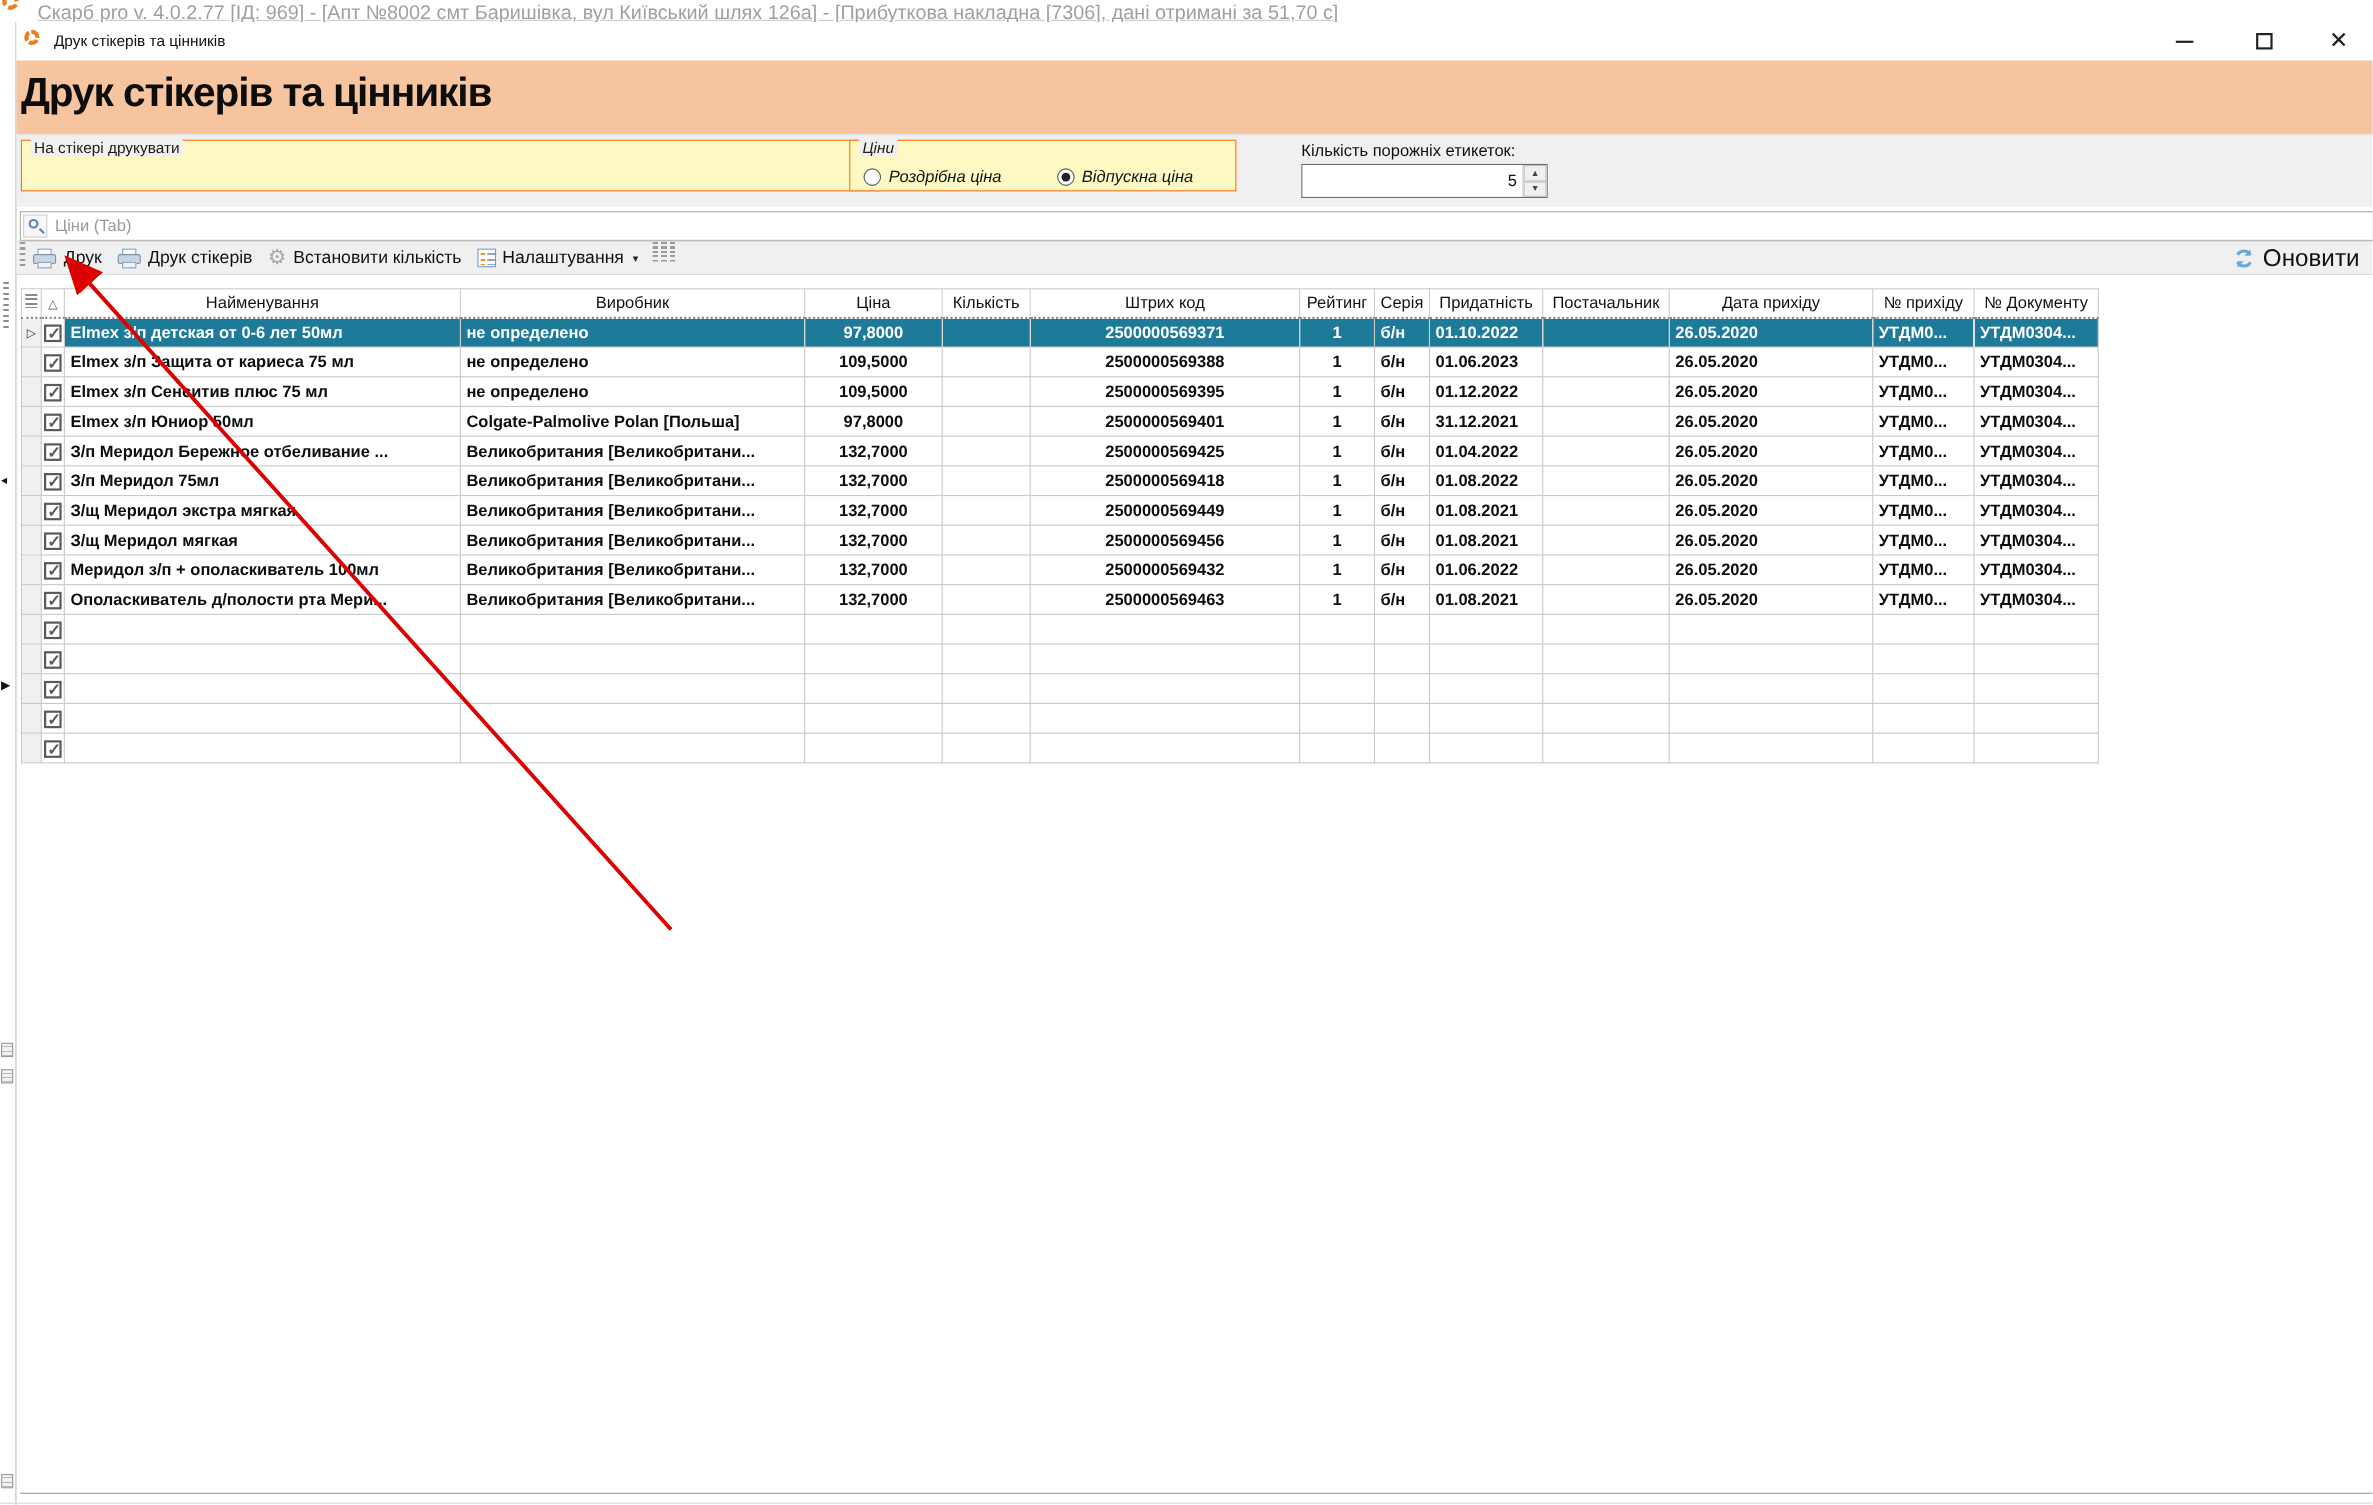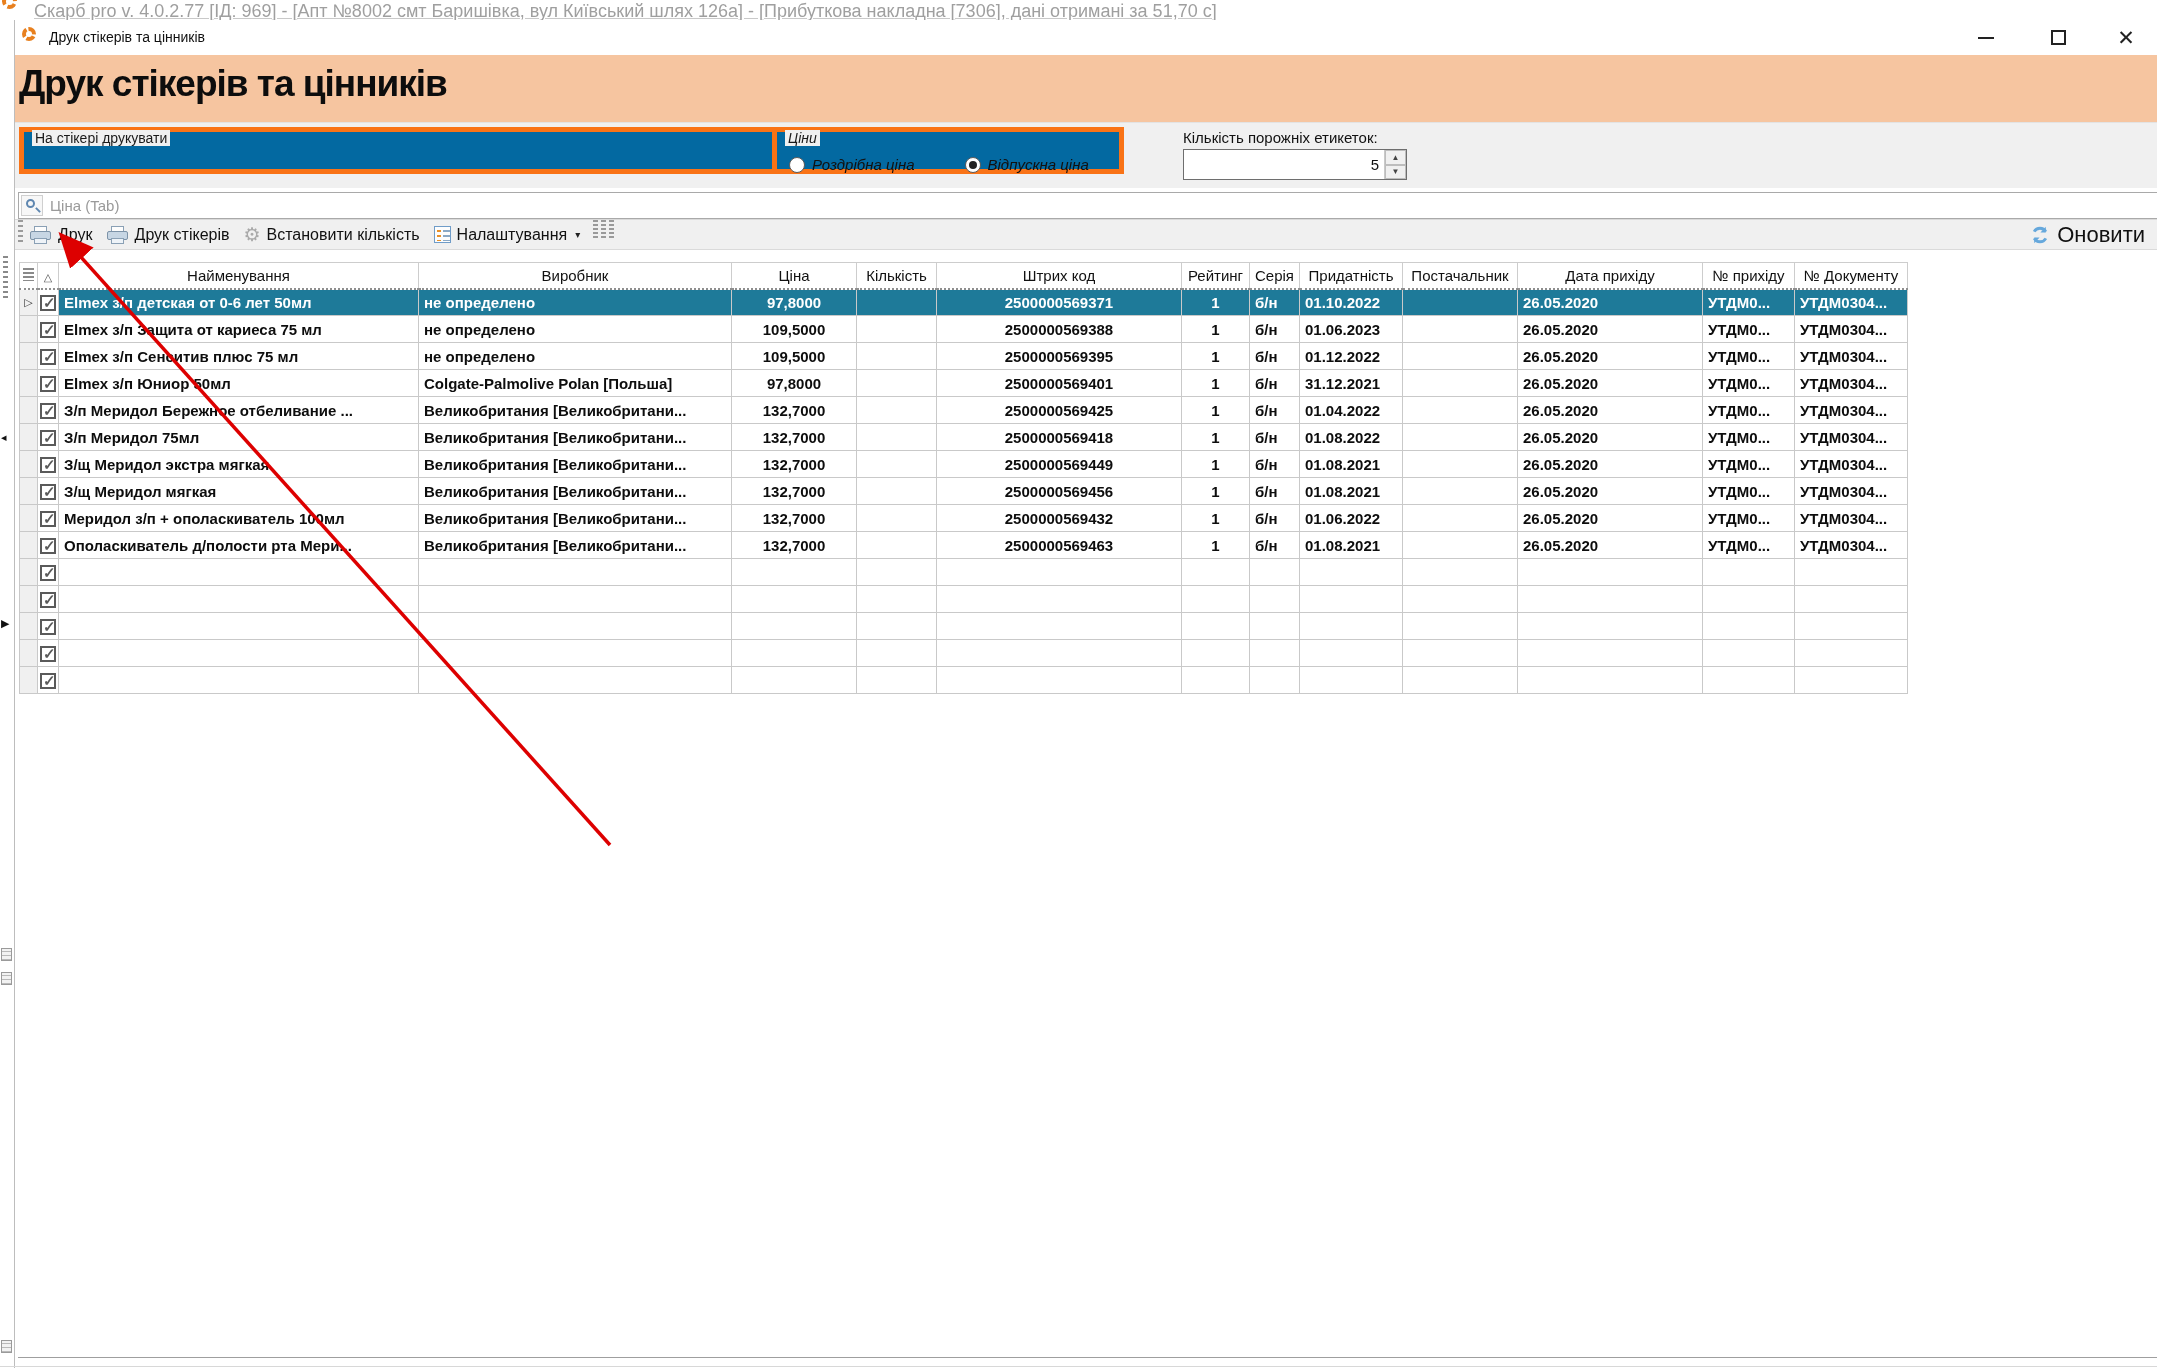--- a/index.html
+++ b/index.html
@@ -26,21 +26,21 @@
   .wb-min { right:142px; } .wb-max { right:70px; } .wb-close { right:2px; }
   .glyph-min { width:16px; height:0; border-top:2px solid #222; display:block; }
   .glyph-max { width:15px; height:15px; border:2px solid #222; display:block; }
   .glyph-close { font-size:21px; color:#222; line-height:1; font-weight:400; }
 
   .page-header { position:absolute; left:0; top:35px; width:100%; height:67px; background:#f6c5a0; }
   .page-header h1 { font-size:37px; font-weight:bold; color:#0d0d0d; padding:8px 0 0 4px; letter-spacing:-1px; }
 
   
   .controls { position:absolute; left:0; top:102px; width:100%; height:66px; background:#f0f0f0; border-top:1px solid #e3e3e3; }
-  .groupbox { position:absolute; top:4px; height:47px; border:5px solid #f97316; background:#0369a1; }
+  .groupbox { position:absolute; top:4px; height:47px; border:1px solid #f97316; background:#fef9c3; }
   .groupbox .gb-label { position:absolute; left:8px; top:-2px; font-size:14px; color:#1a1a1a; background:#f0f0f0; padding:0 3px; }
   .gb-options { position:absolute; left:0; top:24px; width:100%; display:flex; }
   .radio-item { display:flex; align-items:center; gap:7px; font-size:15px; color:#111; }
   .radio-circle { width:16px; height:16px; border:1px solid #5a5a5a; border-radius:50%; background:#fff; position:relative; flex:0 0 auto; }
   .radio-item.checked .radio-circle::after { content:""; position:absolute; left:3px; top:3px; width:8px; height:8px; border-radius:50%; background:#222; }
   .spin-label { position:absolute; left:1168px; top:6px; font-size:15px; color:#111; }
   .spinbox { position:absolute; left:1168px; top:26px; width:224px; height:31px; border:1px solid #6e6e6e; background:#fff; display:flex; }
   .spin-value { flex:1; text-align:right; font-size:15px; color:#111; padding:6px 5px 0 0; }
   .spin-btns { width:22px; display:flex; flex-direction:column; border-left:1px solid #c9c9c9; }
   .spin-btn { flex:1; background:#f0f0f0; border:1px solid #bdbdbd; display:flex; align-items:center; justify-content:center; font-size:8px; color:#444; }
@@ -168,21 +168,21 @@
             </span>
         </span>
       </div>
     </div>
 
     <div class="searchbar">
       <span class="search-icon-box">
         <span class="mag-circle"></span>
           <span class="mag-handle"></span>
       </span>
-      <span class="search-placeholder">Ціна (Tab)</span>
+      <span class="search-placeholder">Ціни (Tab)</span>
     </div>
 
     <div class="toolbar">
       <span class="tb-grip"></span>
       <div class="tb-btn">
         <span class="printer-icon">
             <span class="pr-paper"></span>
             <span class="pr-body"></span>
             <span class="pr-out"></span>
           </span>

